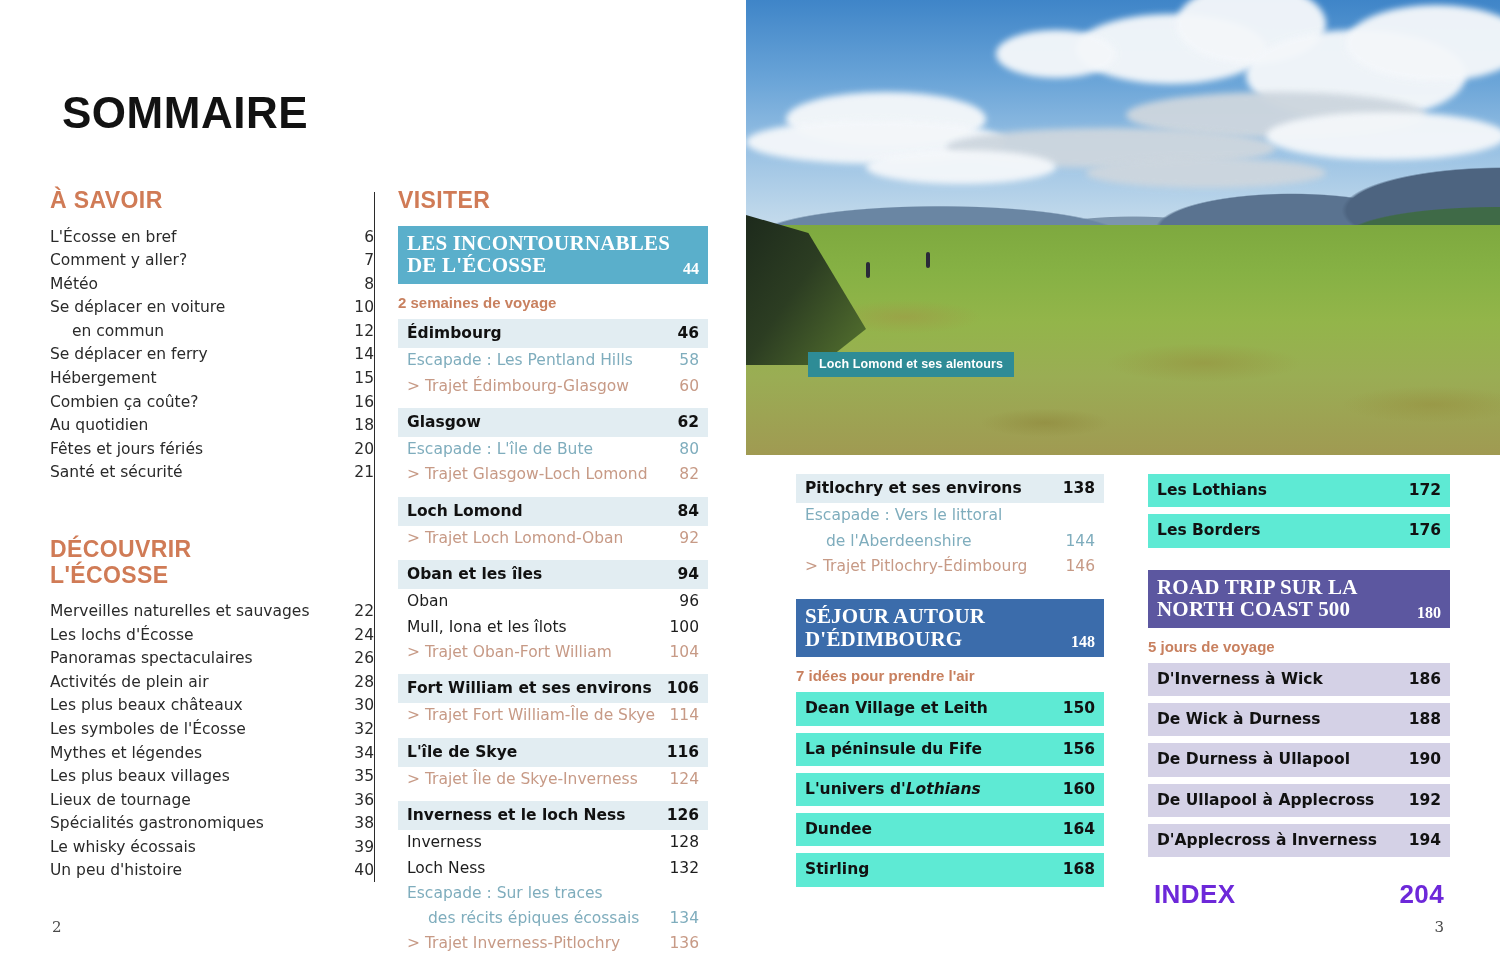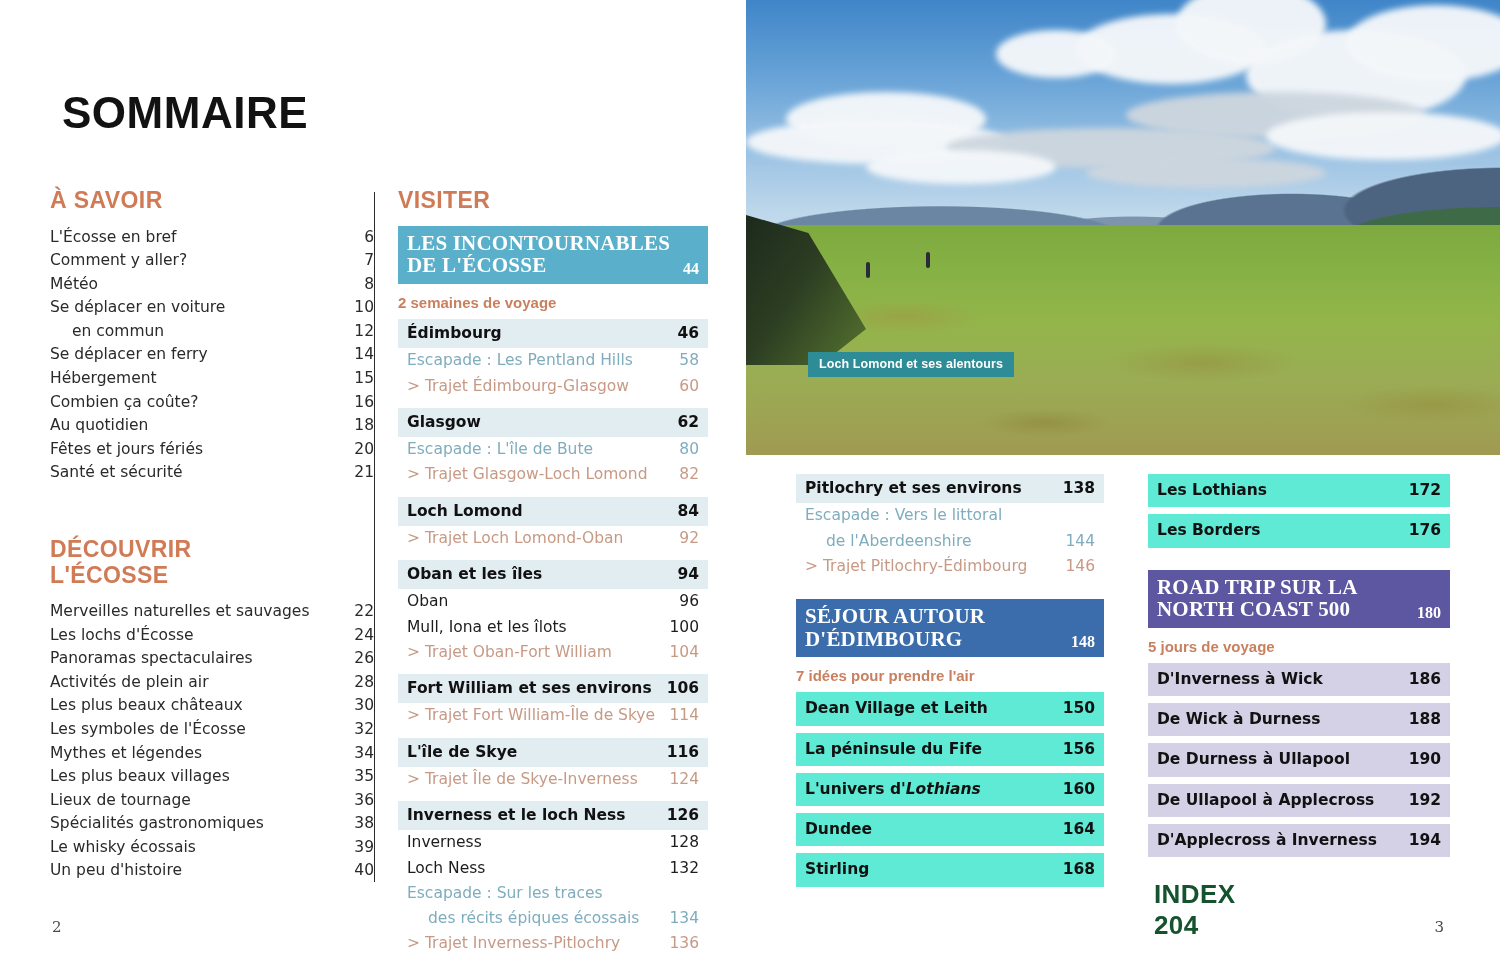--- a/index.html
+++ b/index.html
@@ -99,25 +99,24 @@
   .toc li.block-lav{
     font-weight:700;color:#111;background:#d4d1e6;
     padding-top:5px;padding-bottom:5px;
     margin-bottom:7px;
   }
   .toc li .ital{font-style:italic;}
 
   
   .index-line{
     display:flex;align-items:baseline;justify-content:space-between;
-    color:#14532d;font-weight:800;font-size:26px;
+    color:#6d28d9;font-weight:800;font-size:26px;
     font-family:"Liberation Sans",sans-serif;
     padding:0 6px;
     letter-spacing:.4px;
-    flex-direction:column;
   }
 
   
   .vrule{position:absolute;width:1px;background:#2b2b2b;}
 
   
   .photo{
     position:absolute;left:746px;top:0;width:880px;height:455px;
     overflow:hidden;
   }

